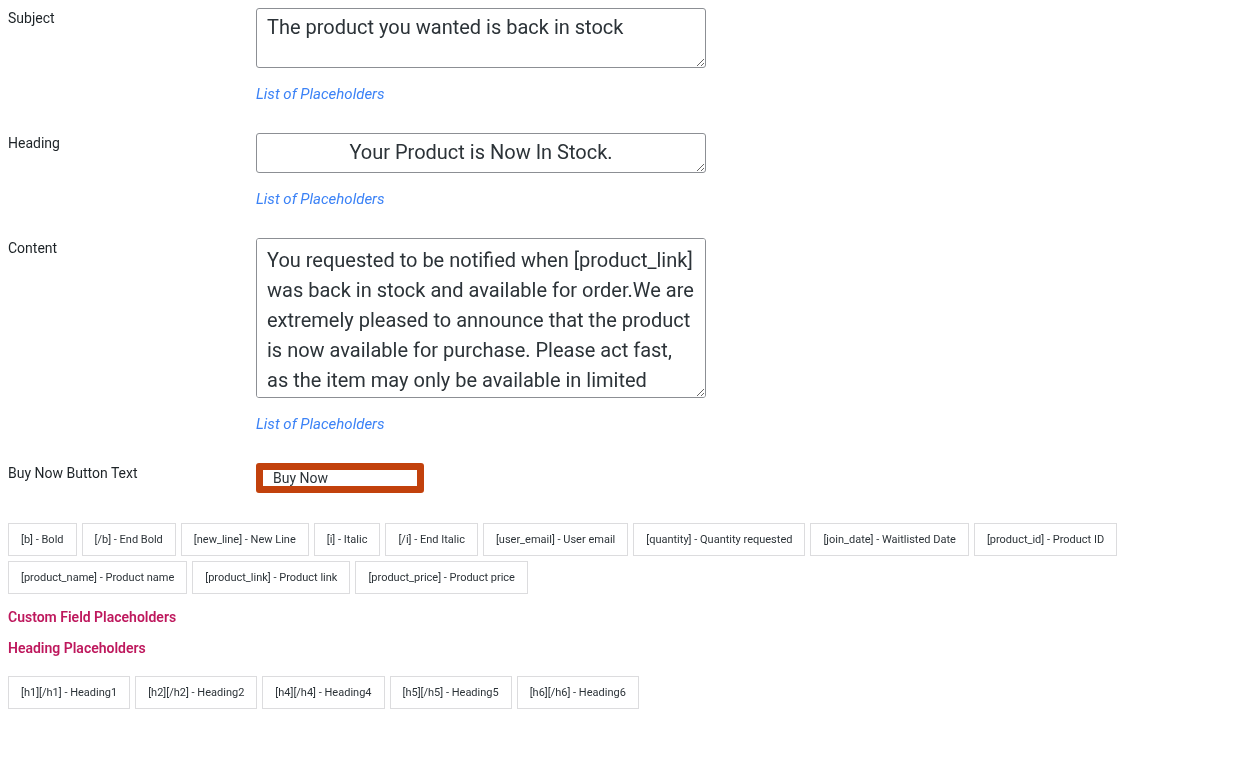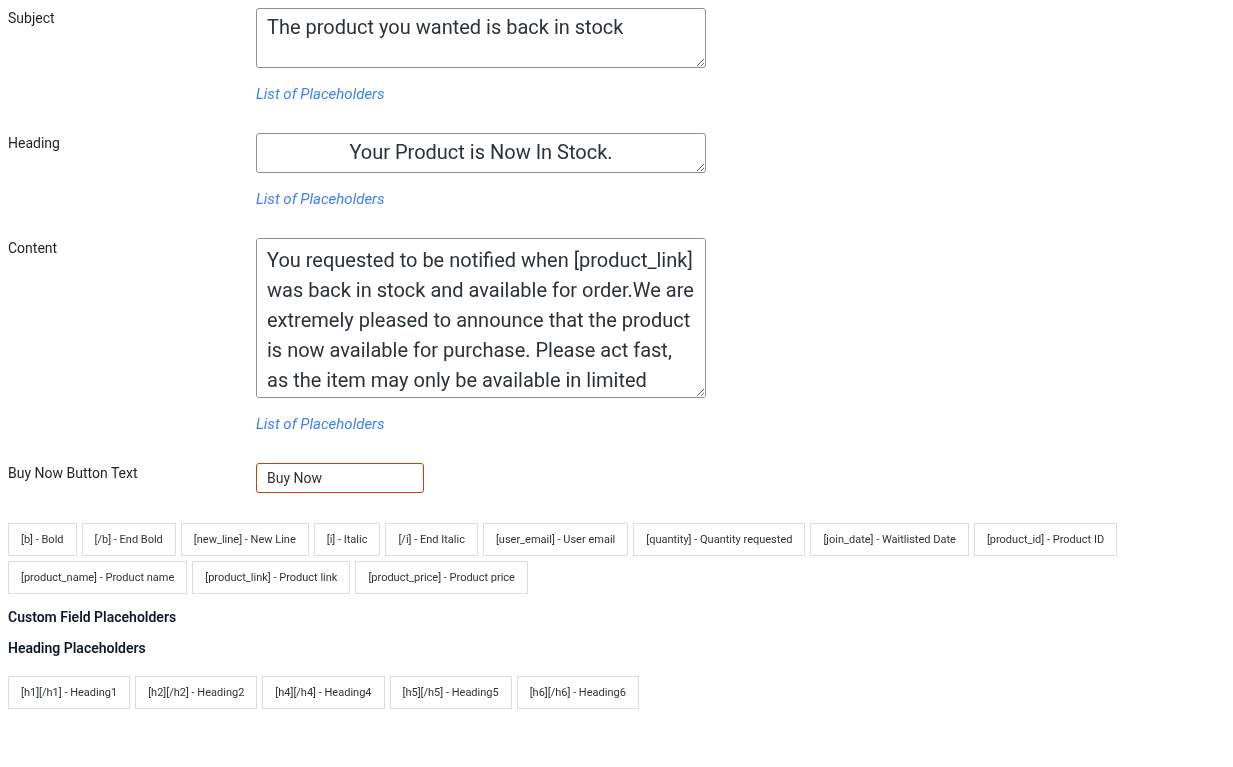--- a/index.html
+++ b/index.html
@@ -49,21 +49,21 @@
       width: 450px;
       height: 40px;
       text-align: center;
     }
     .textarea-content {
       width: 450px;
       height: 160px;
       line-height: 1.5;
     }
     input[type="text"] {
-      border: 1px solid #c2410c;
+      border: 7px solid #c2410c;
       border-radius: 3px;
       padding: 4px 10px;
       font-family: inherit;
       font-size: 14px;
       color: #2c3338;
       width: 168px;
       height: 30px;
     }
     .placeholder-link {
       display: inline-block;
@@ -85,21 +85,21 @@
       background: #fff;
       padding: 9px 12px;
       font-size: 11px;
       color: #2c3338;
       cursor: pointer;
       white-space: nowrap;
     }
     .section-title {
       font-weight: 600;
       font-size: 14px;
-      color: #0f172a;
+      color: #be185d;
       margin-top: 4px;
       margin-bottom: 15px;
     }
     .heading-tags {
       display: flex;
       flex-wrap: wrap;
       gap: 5px;
       margin-top: 20px;
     }
   </style>

